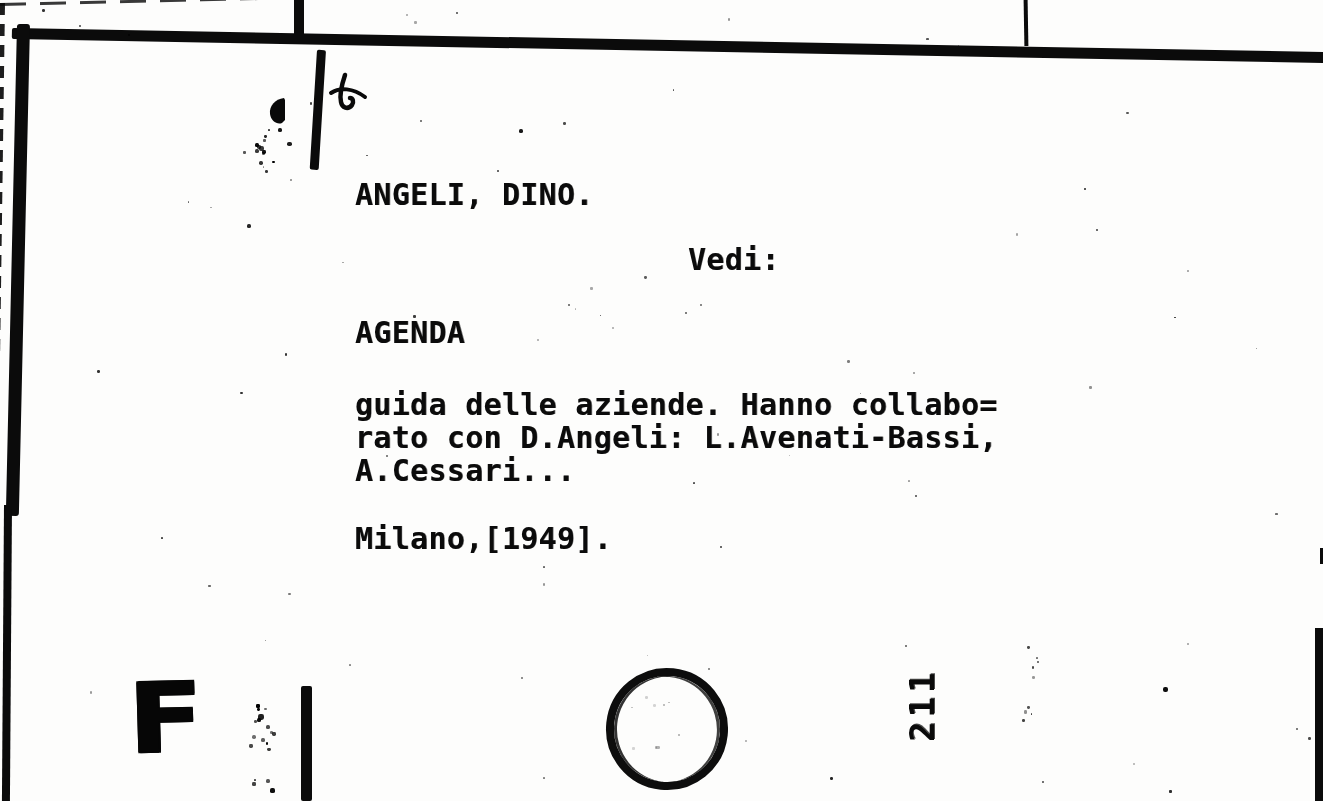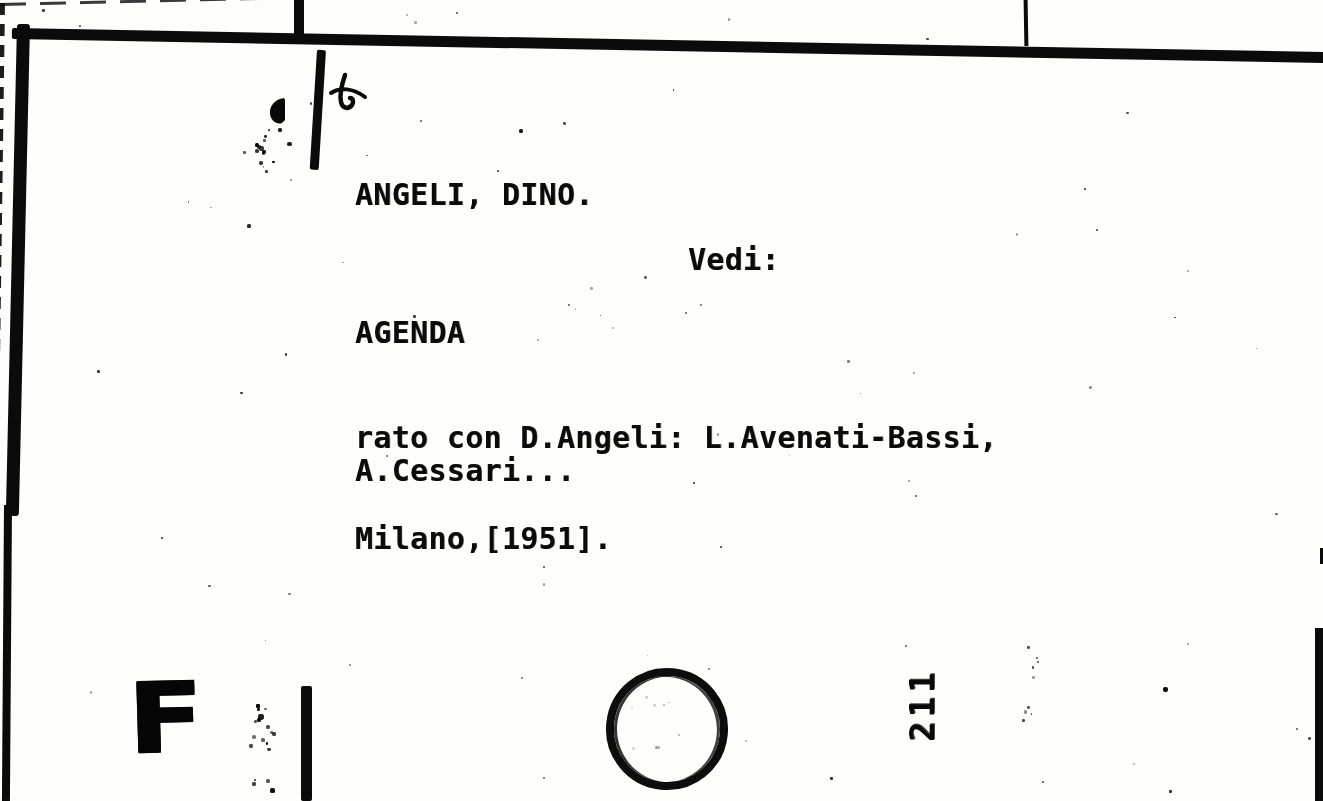--- a/index.html
+++ b/index.html
@@ -82,23 +82,24 @@
     <path d="M5 21 C 14 15 27 16 39 25" fill="none" stroke="#0a0a0a" stroke-width="4" stroke-linecap="round"></path>
   </svg>
 
   <svg class="ink-blob" width="22" height="32" viewBox="0 0 22 32">
     <path d="M16 2 C 7 3 1 10 2 18 C 3 25 9 29 14 27 L 17 24 L 17 4 Z" fill="#090909"></path>
   </svg>
 
   <div class="tw heading">ANGELI, DINO.</div>
   <div class="tw vedi">Vedi:</div>
   <div class="tw agenda">AGENDA</div>
+  <div class="tw note">guida delle aziende. Hanno collabo=</div>
   <div class="tw note" style="top:454px">A.Cessari...</div>
   <div class="tw note" style="top:421px">rato con D.Angeli: L.Avenati-Bassi,</div>
-  <div class="tw imprint">Milano,[1951].</div>
+  <div class="tw imprint">Milano,[1949].</div>
 
   <div class="stamp-f">F</div>
   <div class="punch-circle"></div>
   <div class="side-number">211</div>
 
   <div id="noise-layer">
       <div class="noise-dot" style="left: 243.055px; top: 151.421px; width: 2.62094px; height: 2.62094px; opacity: 0.654062;"></div>
       <div class="noise-dot" style="left: 567.761px; top: 303.694px; width: 2.05313px; height: 2.05313px; opacity: 0.601723;"></div>
       <div class="noise-dot" style="left: 716.999px; top: 433.268px; width: 2.32109px; height: 2.32109px; opacity: 0.404882;"></div>
       <div class="noise-dot" style="left: 599.86px; top: 314.923px; width: 1.405px; height: 1.405px; opacity: 0.738975;"></div>

